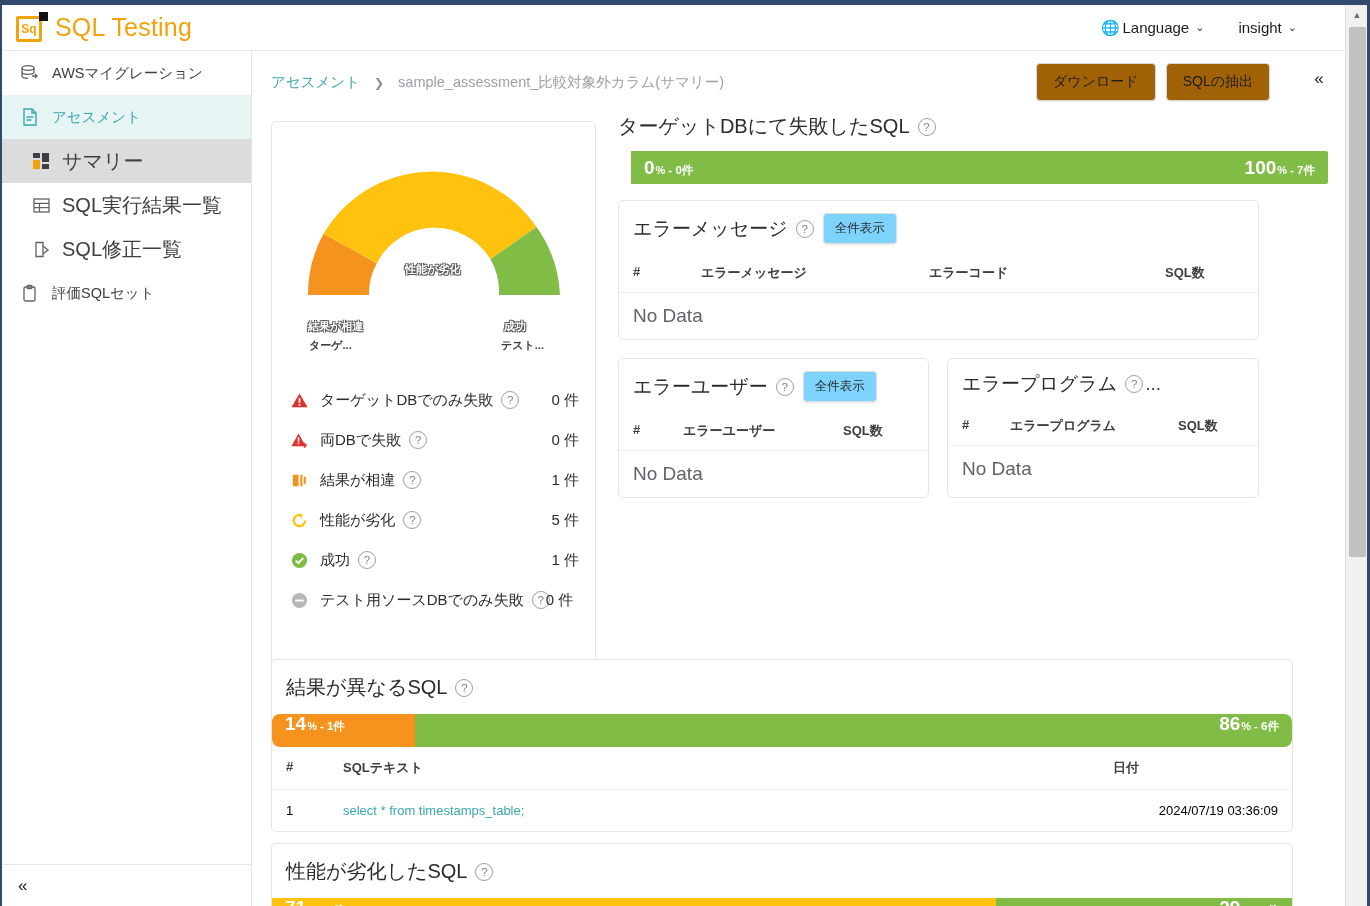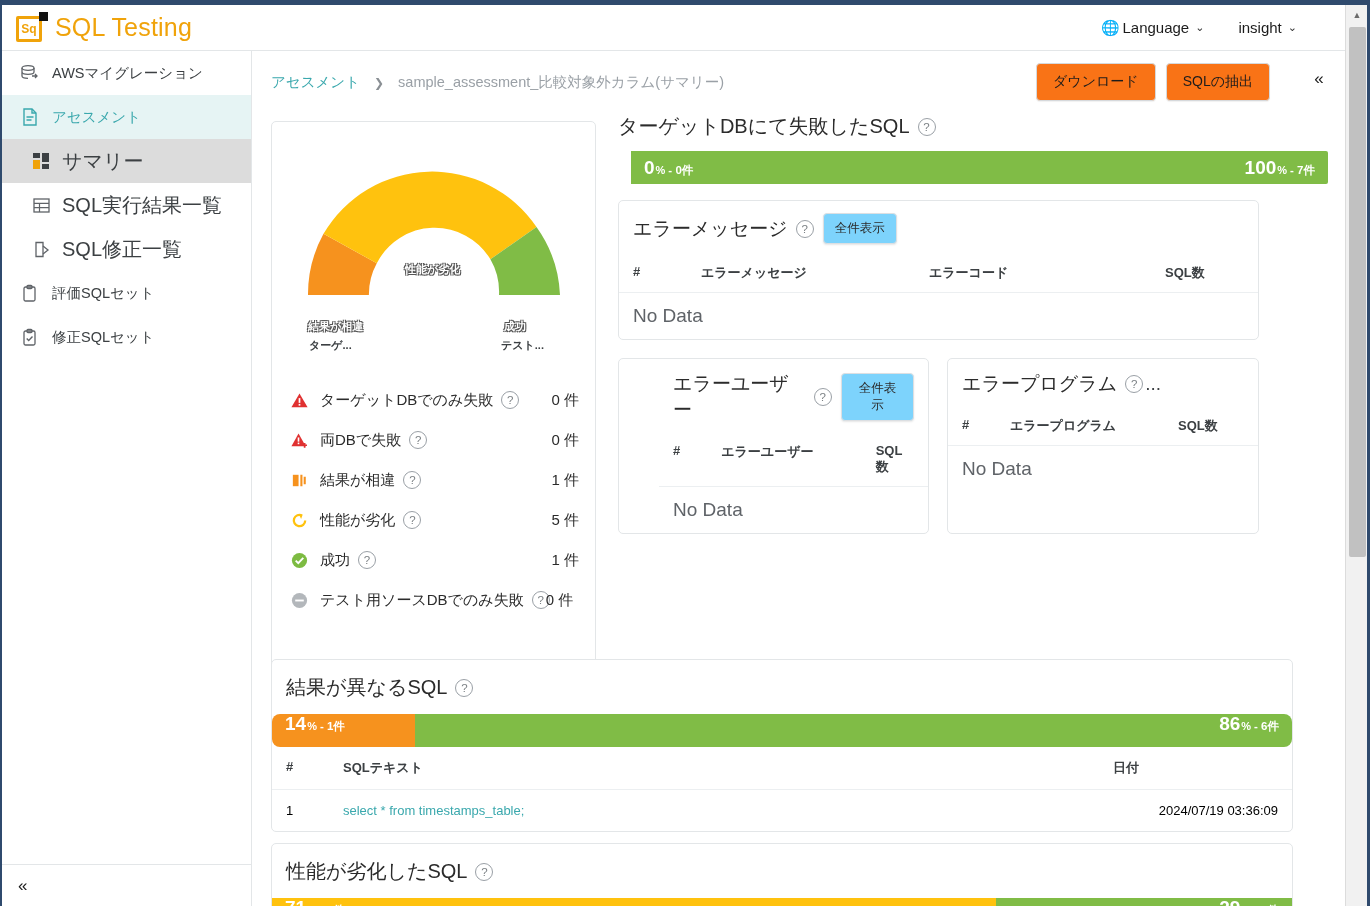--- a/index.html
+++ b/index.html
@@ -62,21 +62,21 @@
     position:absolute; left:253px; top:51px; width:1092px; height:855px;
     background:#fff; overflow:hidden;
   }
   .topbar { position:relative; height:62px; }
   .breadcrumb { position:absolute; left:18px; top:22px; display:flex; align-items:center; font-size:14.5px; }
   .bc-link { color:#3aa8ad; cursor:pointer; }
   .bc-sep { margin:0 14px; color:#8a8f94; font-size:12px; }
   .bc-current { color:#9aa0a6; }
   .topbtns { position:absolute; right:75px; top:12px; display:flex; gap:10px; }
   .btn {
-    background:#f97316; border:1px solid #d6d9dc; border-radius:4px;
+    background:#a16207; border:1px solid #d6d9dc; border-radius:4px;
     padding:9px 16px; font-size:14px; color:#1c1c1c; cursor:pointer;
     box-shadow:0 1px 1px rgba(0,0,0,.06);
   }
   .panel-collapse {
     position:absolute; right:6px; top:10px; width:40px; height:36px;
     display:flex; align-items:center; justify-content:center;
     font-size:17px; color:#1a1a1a; cursor:pointer;
   }
 
   
@@ -222,30 +222,20 @@
     <div class="nav-item">
       <span class="ic">
         <svg width="19" height="19" viewBox="0 0 19 19">
             <rect x="4" y="3" width="11" height="14" rx="1.5" fill="none" stroke="#5f6368" stroke-width="1.3"></rect>
             <rect x="7" y="1.5" width="5" height="3" rx="1" fill="none" stroke="#5f6368" stroke-width="1.3"></rect>
           </svg>
       </span>
       <span>評価SQLセット</span>
     </div>
 
-    <div class="nav-item">
-      <span class="ic">
-        <svg width="19" height="19" viewBox="0 0 19 19">
-            <rect x="4" y="3" width="11" height="14" rx="1.5" fill="none" stroke="#5f6368" stroke-width="1.3"></rect>
-            <rect x="7" y="1.5" width="5" height="3" rx="1" fill="none" stroke="#5f6368" stroke-width="1.3"></rect>
-            <path d="M6.7 10.5l2 2 3.8-4" fill="none" stroke="#5f6368" stroke-width="1.4"></path>
-          </svg>
-      </span>
-      <span>修正SQLセット</span>
-    </div>
 
 
     <div class="sb-collapse">
       <span>«</span>
     </div>
   </div>
 
   <div class="main">
 
     <div class="topbar">
@@ -395,21 +385,21 @@
             <span style="width:236px;">エラーコード</span>
             <span>SQL数</span>
           </div>
         </div>
         <div class="tbl-sep"></div>
         <div class="nodata" style="padding-left:14px;">No Data</div>
       </div>
 
       <div style="display:flex; gap:18px; margin-top:18px;">
 
-        <div class="card" style="width:311px;padding-left:40px;">
+        <div class="card" style="width:311px;">
           <div class="card-pad">
             <div class="card-title">
               <span>エラーユーザー</span>
               <span class="help">?</span>
               <button class="mini-btn">全件表示</button>
             </div>
             <div class="thead" style="margin-top:10px;">
               <span style="width:50px;">#</span>
               <span style="width:160px;">エラーユーザー</span>
               <span>SQL数</span>

